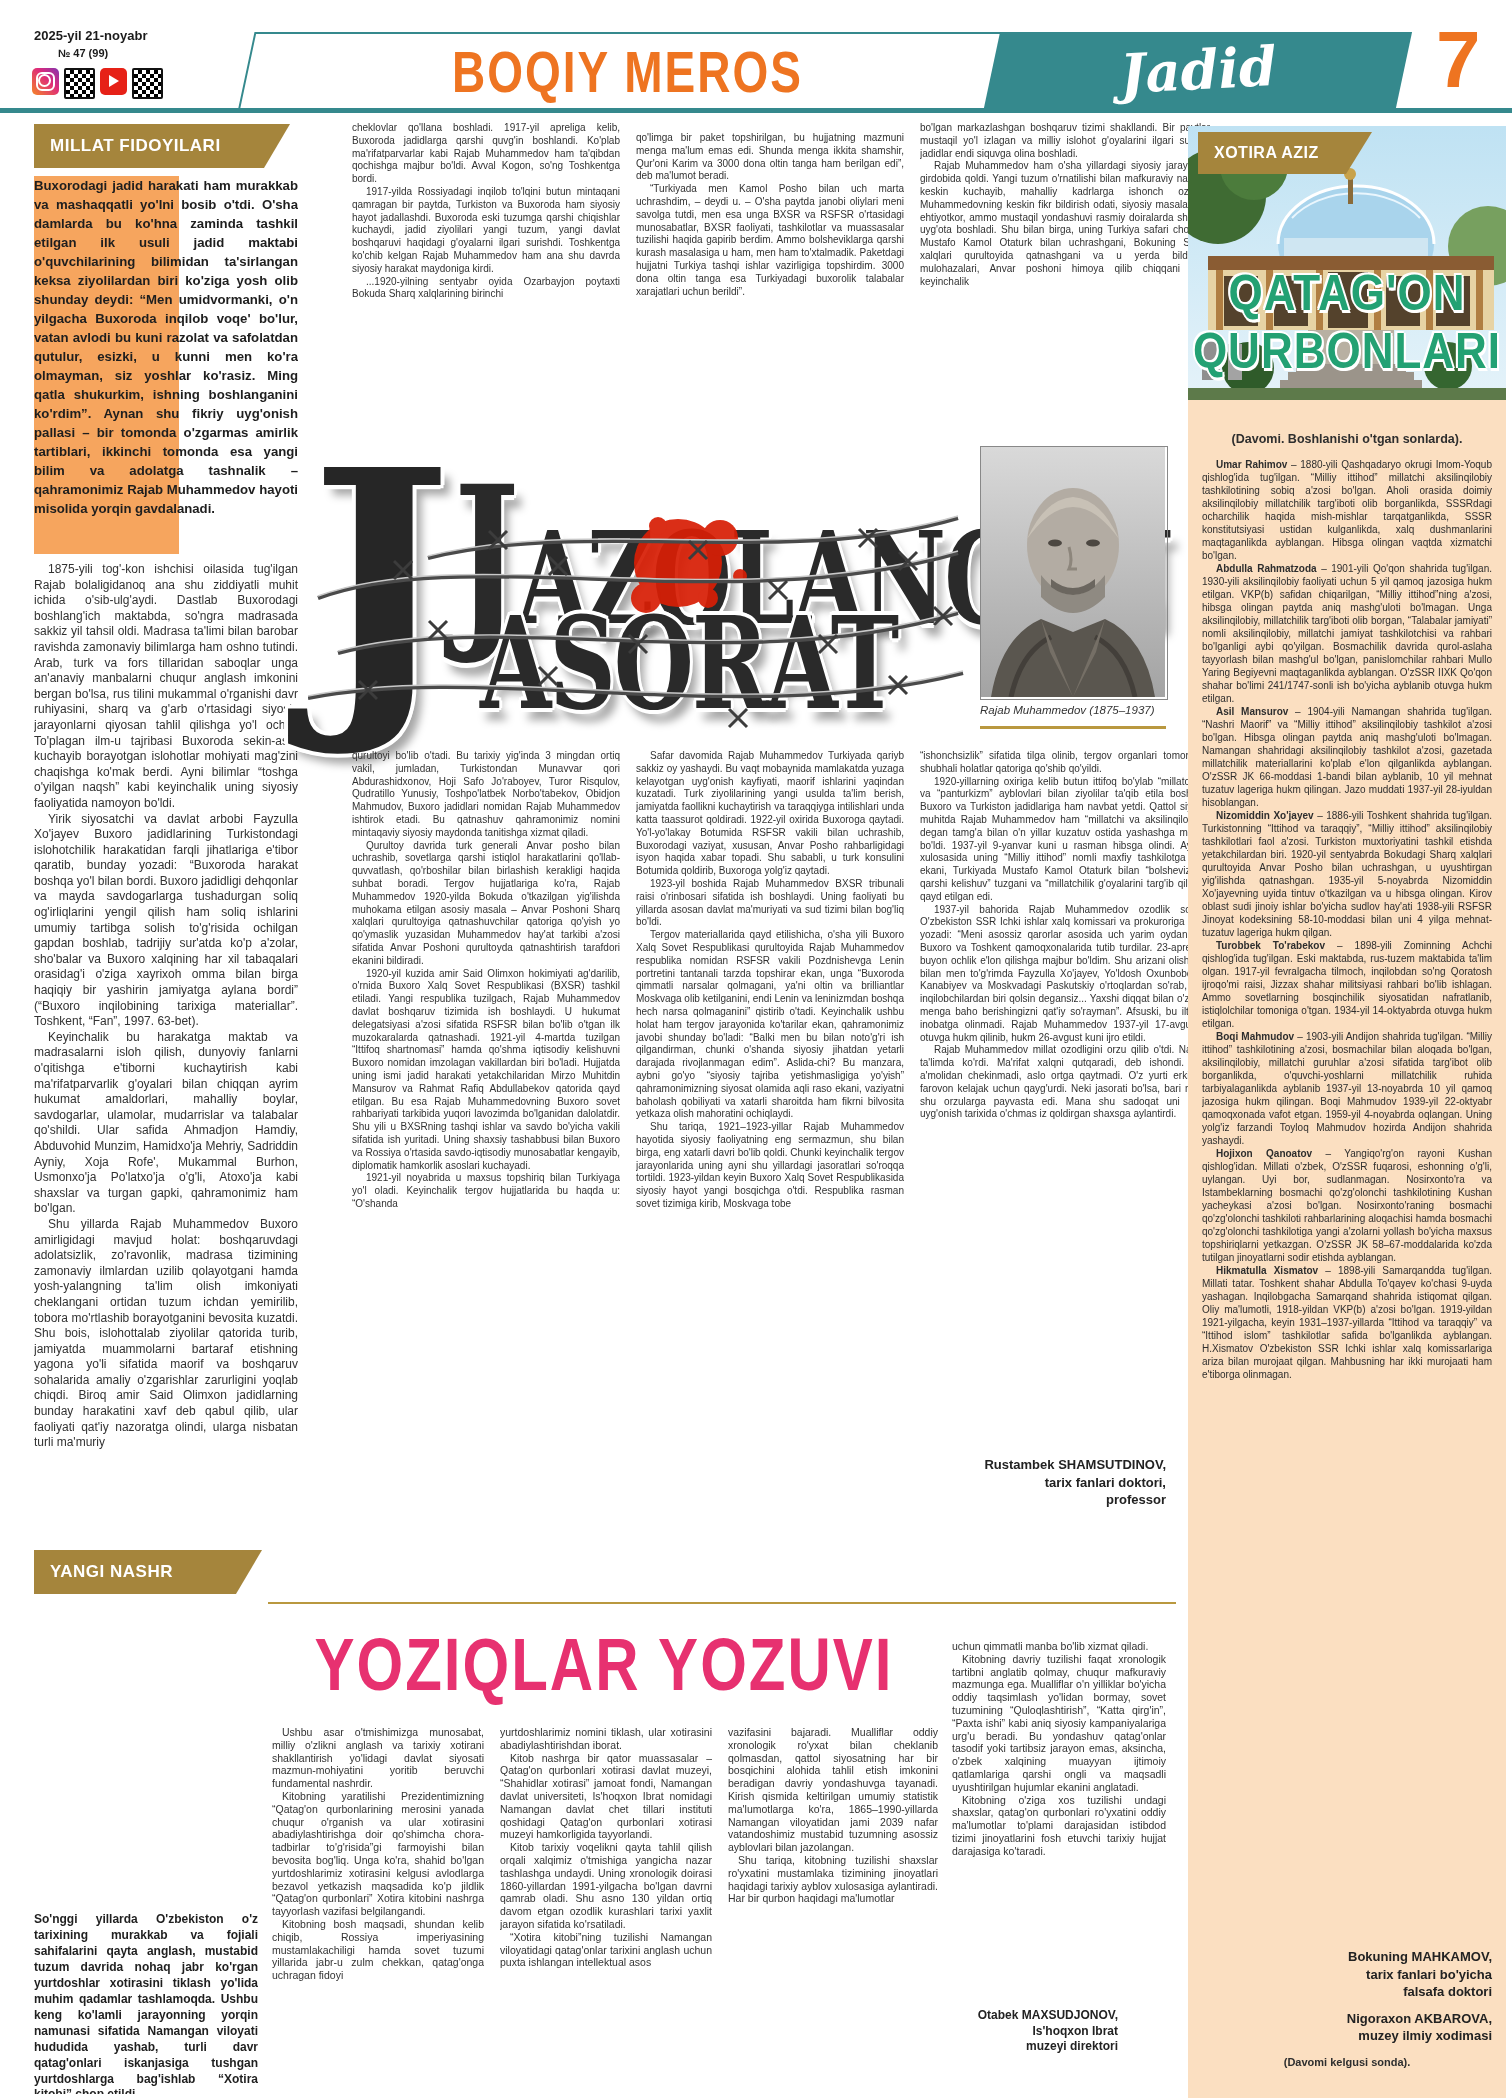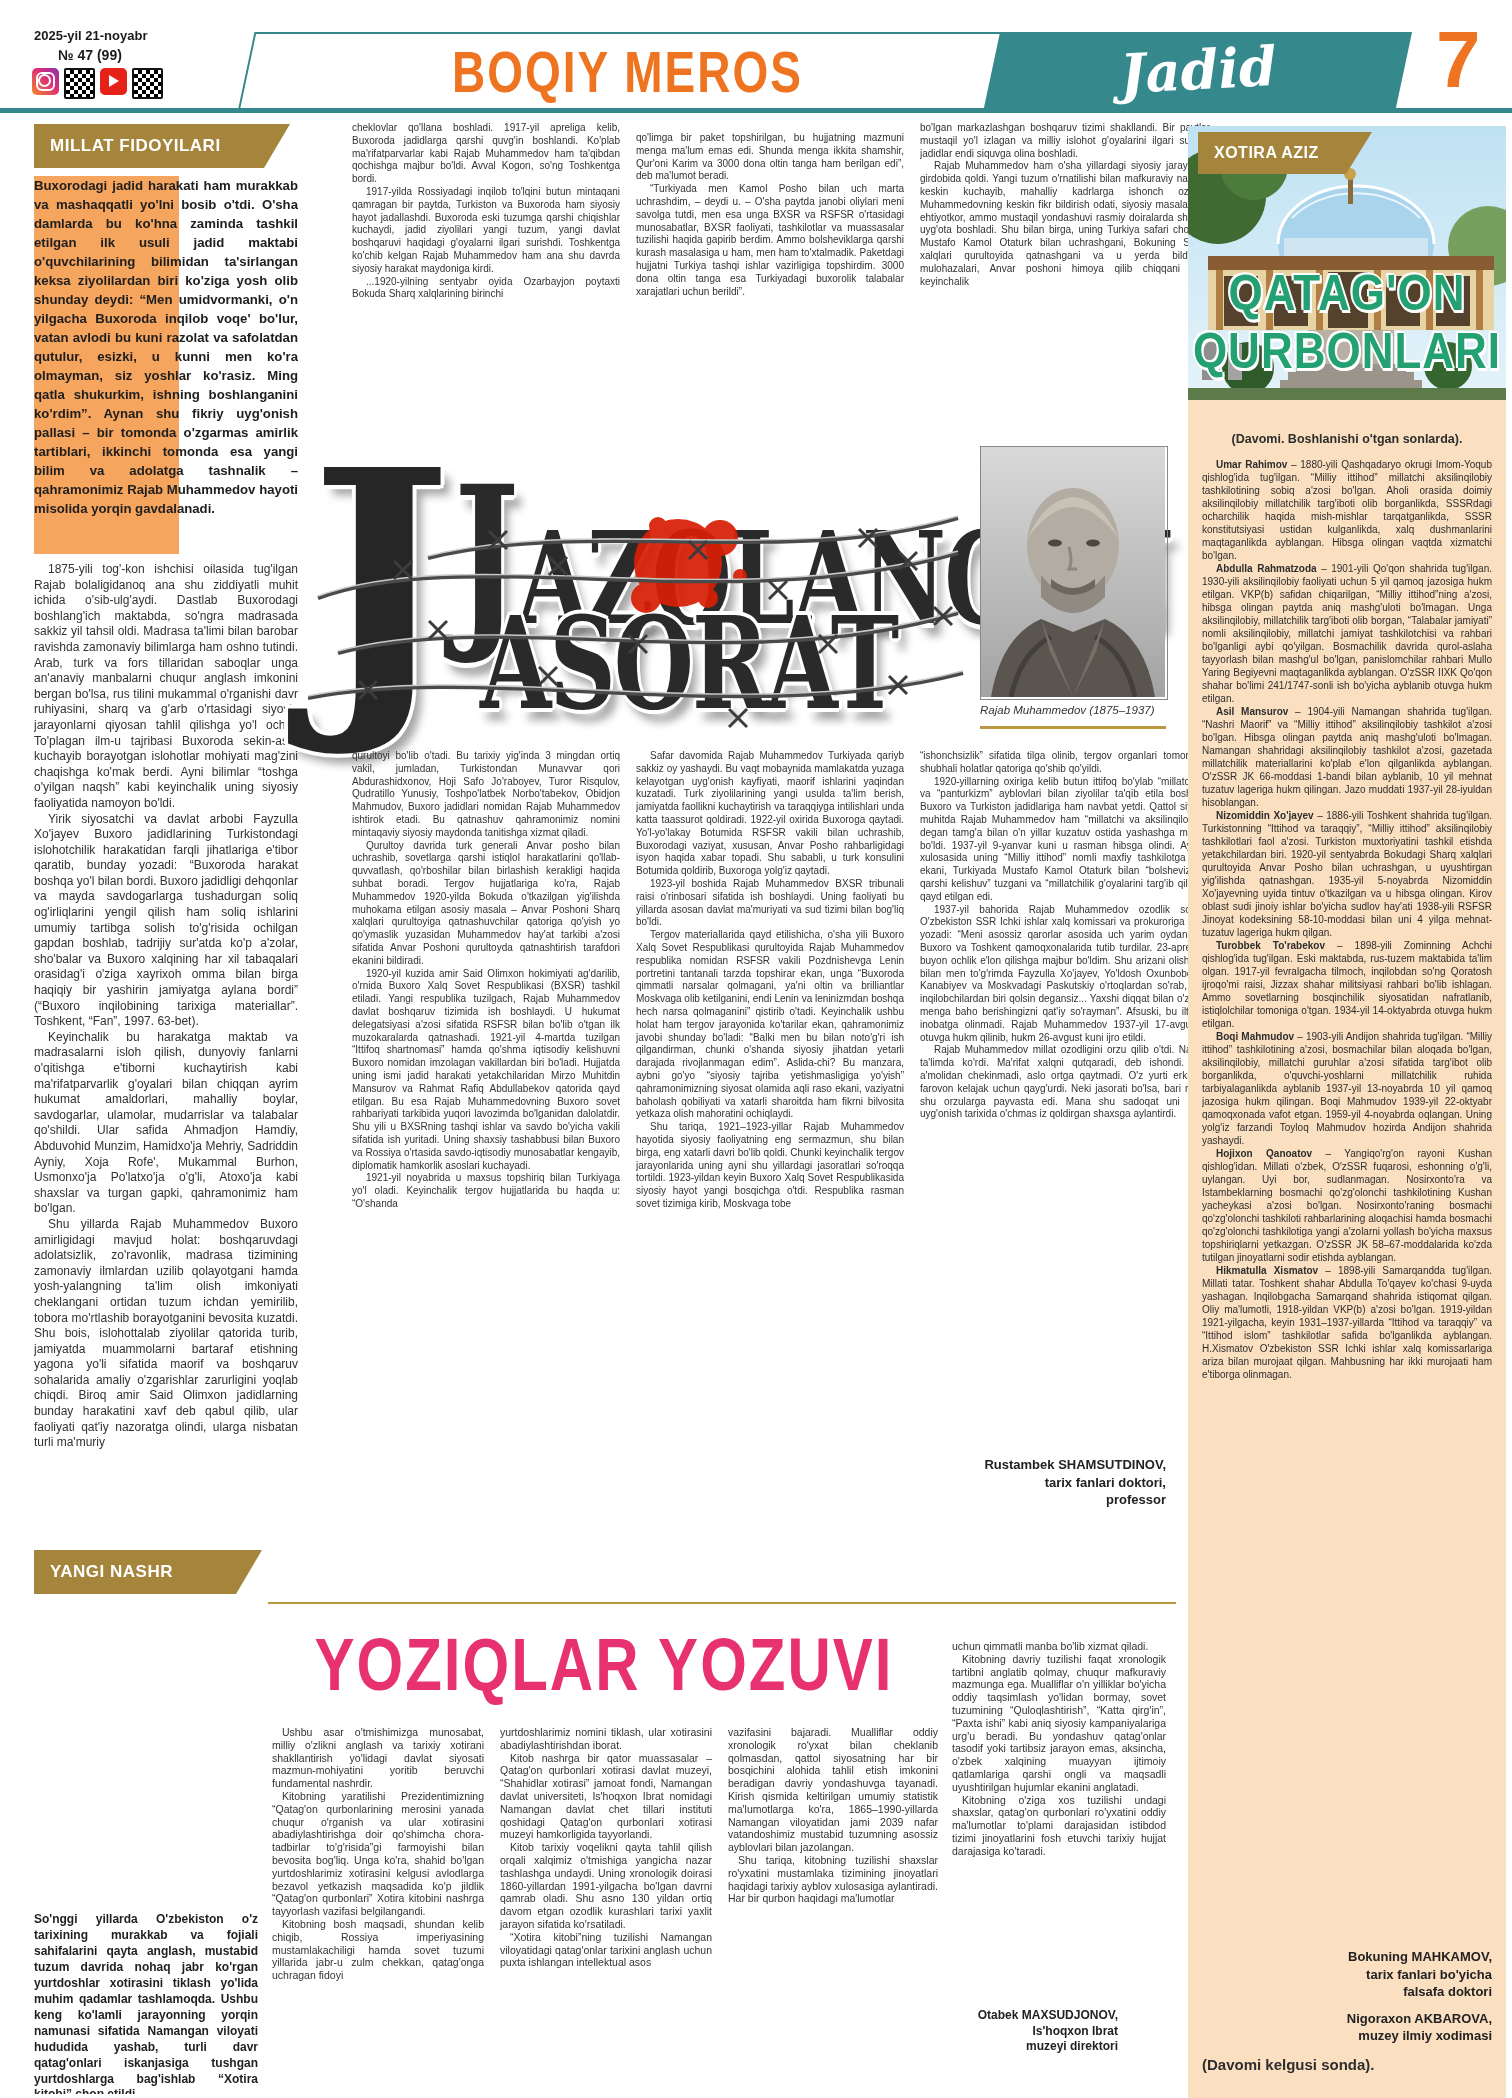--- a/index.html
+++ b/index.html
@@ -1,21 +1,21 @@
 <!DOCTYPE html>
 <html><head>
 <meta charset="utf-8">
 <style>
   html,body{margin:0;padding:0;background:#e9e9e9;}
   .page{position:relative;width:1512px;height:2098px;background:#ffffff;margin:0 auto;
         font-family:"Liberation Sans",sans-serif;color:#2e2e2e;overflow:hidden;}
   .abs{position:absolute;}
   
   .hdr-date{left:34px;top:28px;font-size:13px;font-weight:700;color:#1b1b1b;}
-  .hdr-issue{left:34px;top:47px;font-size:14px;font-weight:700;color:#1b1b1b;padding-left:24px;}
+  .hdr-issue{left:34px;top:47px;font-size:11px;font-weight:700;color:#1b1b1b;padding-left:24px;}
   .hdr-icons{left:32px;top:68px;display:flex;gap:5px;}
   .icon{width:27px;height:27px;border-radius:5px;position:relative;}
   .icon-ig{background:linear-gradient(45deg,#f58529,#dd2a7b 60%,#8134af);}
   .icon-ig::before{content:"";position:absolute;inset:4px;border:2px solid #fff;border-radius:6px;}
   .icon-ig::after{content:"";position:absolute;width:9px;height:9px;border:2px solid #fff;border-radius:50%;left:6px;top:6px;}
   .icon-qr{background:conic-gradient(#000 25%,#fff 0 50%,#000 0 75%,#fff 0) 0 0/8px 8px;border:2px solid #111;border-radius:2px;}
   .icon-yt{background:#e62117;}
   .icon-yt::before{content:"";position:absolute;left:9px;top:7px;border-left:10px solid #fff;border-top:6px solid transparent;border-bottom:6px solid transparent;}
   .band-white{left:246px;top:32px;width:758px;height:76px;background:#fff;border:2px solid #35898d;transform:skewX(-12deg);display:flex;align-items:center;justify-content:center;}
   .band-teal{left:992px;top:32px;width:412px;height:76px;background:#35898d;transform:skewX(-12deg);display:flex;align-items:center;justify-content:center;}
@@ -52,21 +52,21 @@
   .tanrule{background:#b9983f;height:3px;}
   
   .peach{left:1188px;top:400px;width:318px;height:1698px;background:#fbdfc1;}
   .qnote{font-weight:700;text-align:center;font-size:12.5px;margin:0 0 6px 0;}
   .bio{overflow:hidden;font-size:10px;line-height:1.3;text-align:justify;color:#2d2d2d;}
   .bio p{margin:0;text-indent:14px;}
   .qtitle{position:absolute;left:0;width:100%;text-align:center;font-weight:700;font-size:44px;line-height:1.14;color:#23a173;letter-spacing:1px;
           transform:scaleY(1.15);
           text-shadow:-2px 0 #fff,2px 0 #fff,0 -2px #fff,0 2px #fff,2px 2px #fff,-2px -2px #fff;}
   .qsig div:nth-child(4){margin-top:9px;}
-  .qfoot{font-weight:700;text-align:left;font-size:15px;}
+  .qfoot{font-weight:700;text-align:center;font-size:11px;}
   
   .bcol{overflow:hidden;font-size:10.5px;line-height:1.22;text-align:justify;color:#333;}
   .bcol p{margin:0;text-indent:10px;}
   .yozheel{left:268px;top:1612px;width:672px;height:104px;display:flex;align-items:center;justify-content:center;}
   .yoztext{font-size:60px;font-weight:700;color:#e73170;letter-spacing:2px;transform:scaleY(1.25);white-space:nowrap;}
   .introbold{left:34px;top:1912px;width:224px;height:182px;font-weight:700;font-size:12px;line-height:1.33;text-align:justify;color:#1f1f1f;overflow:hidden;}
   .cover{left:44px;top:1604px;width:170px;height:300px;background:#f5efdd;border:1px solid #9b9b8f;box-shadow:2px 3px 6px rgba(0,0,0,.25);}
   .cover .ct{text-align:center;color:#8d1a1a;}
   .bsig div{font-weight:700;text-align:right;font-size:12px;line-height:1.3;color:#222;}
 </style>

